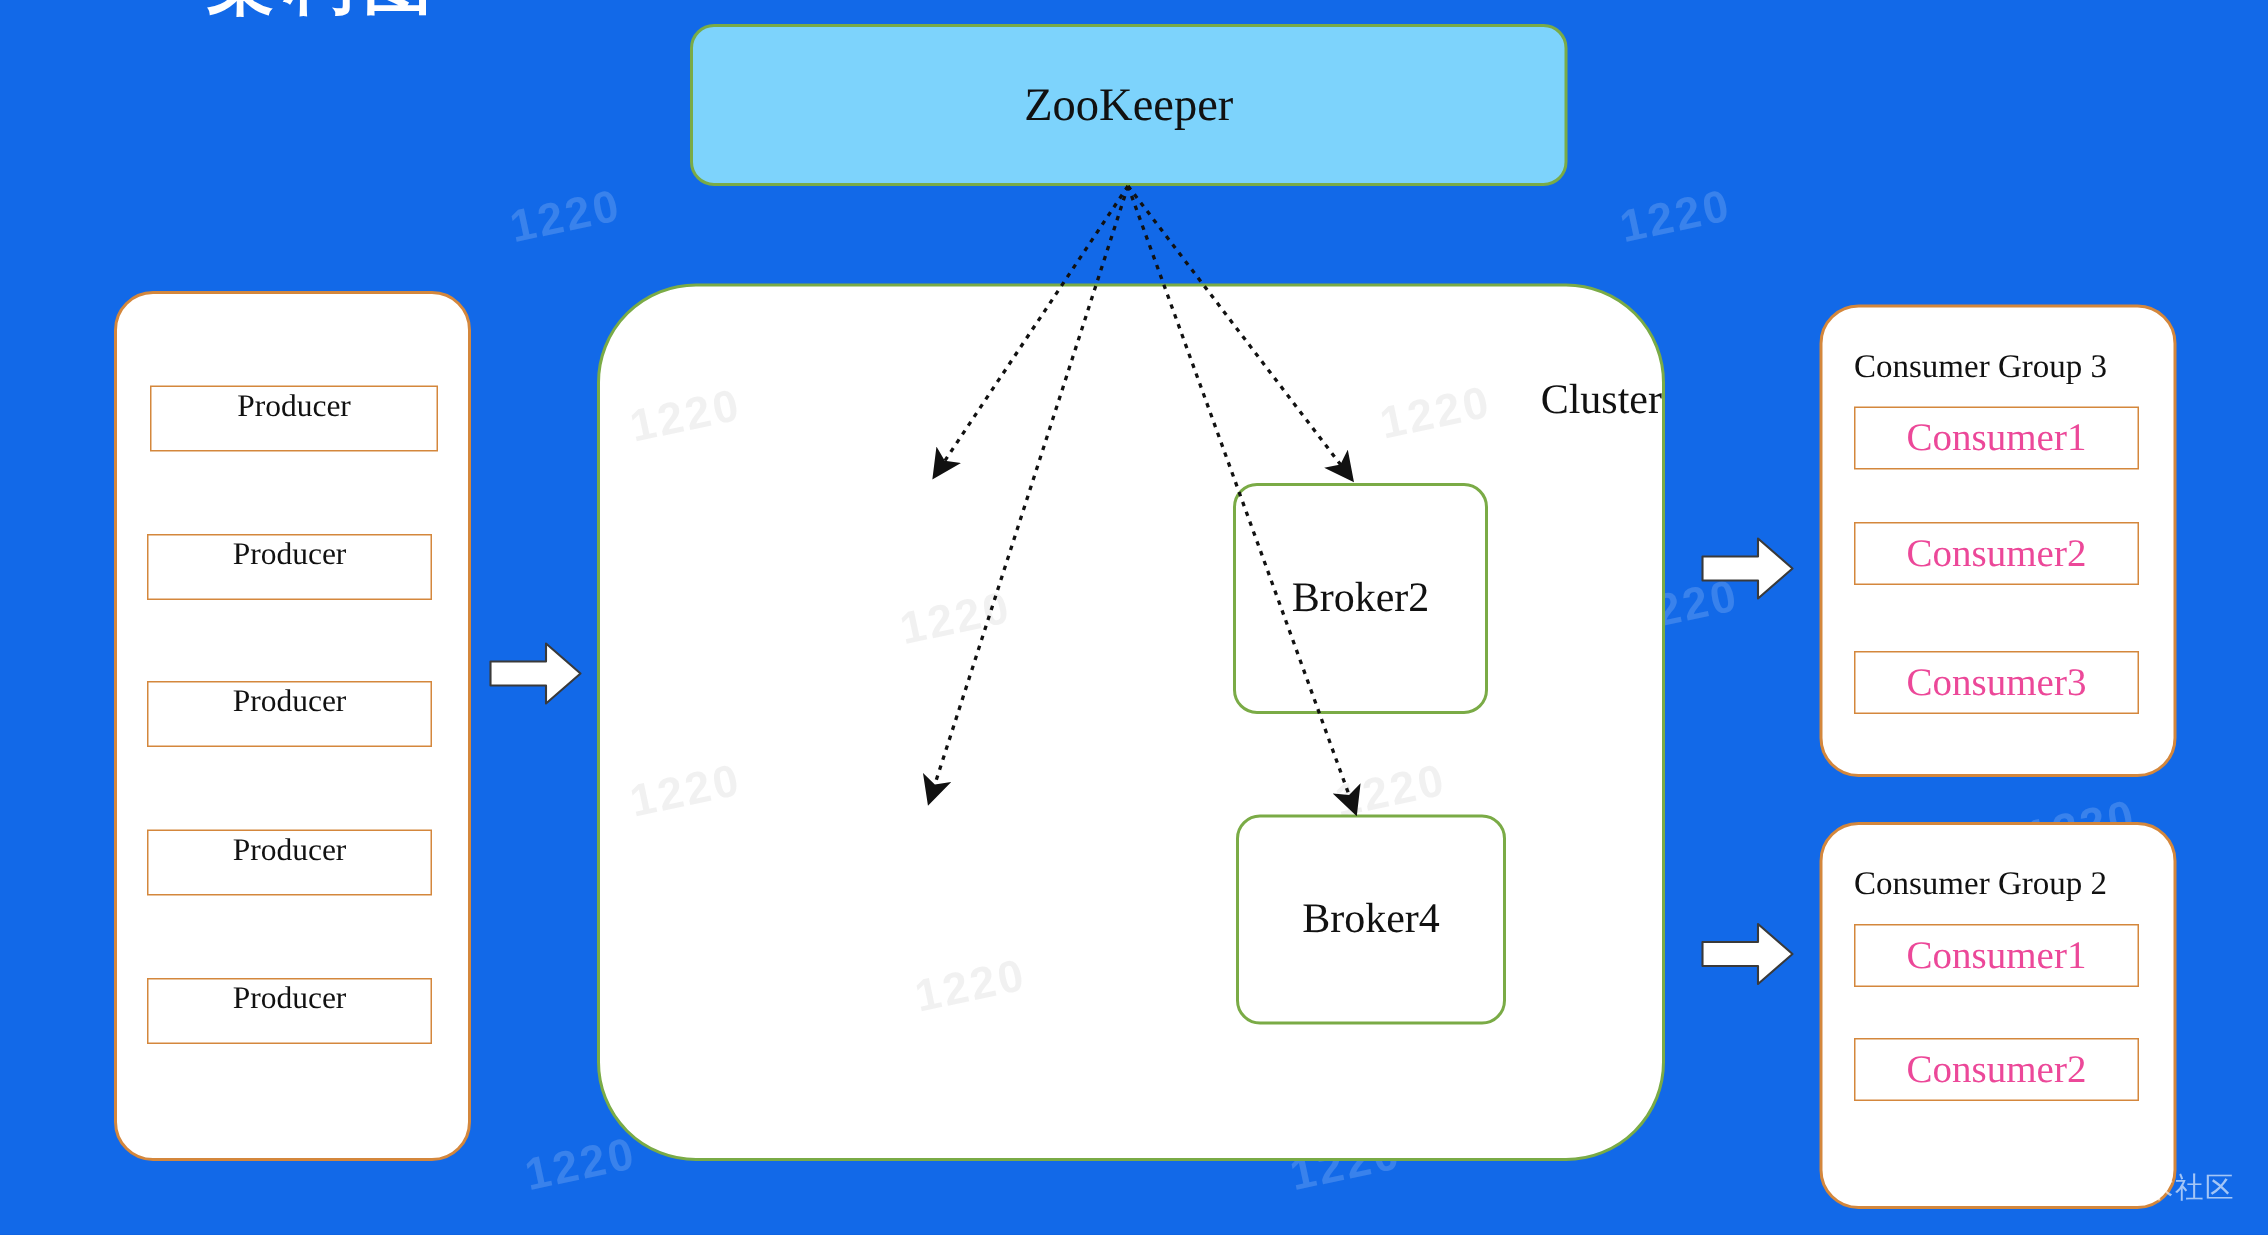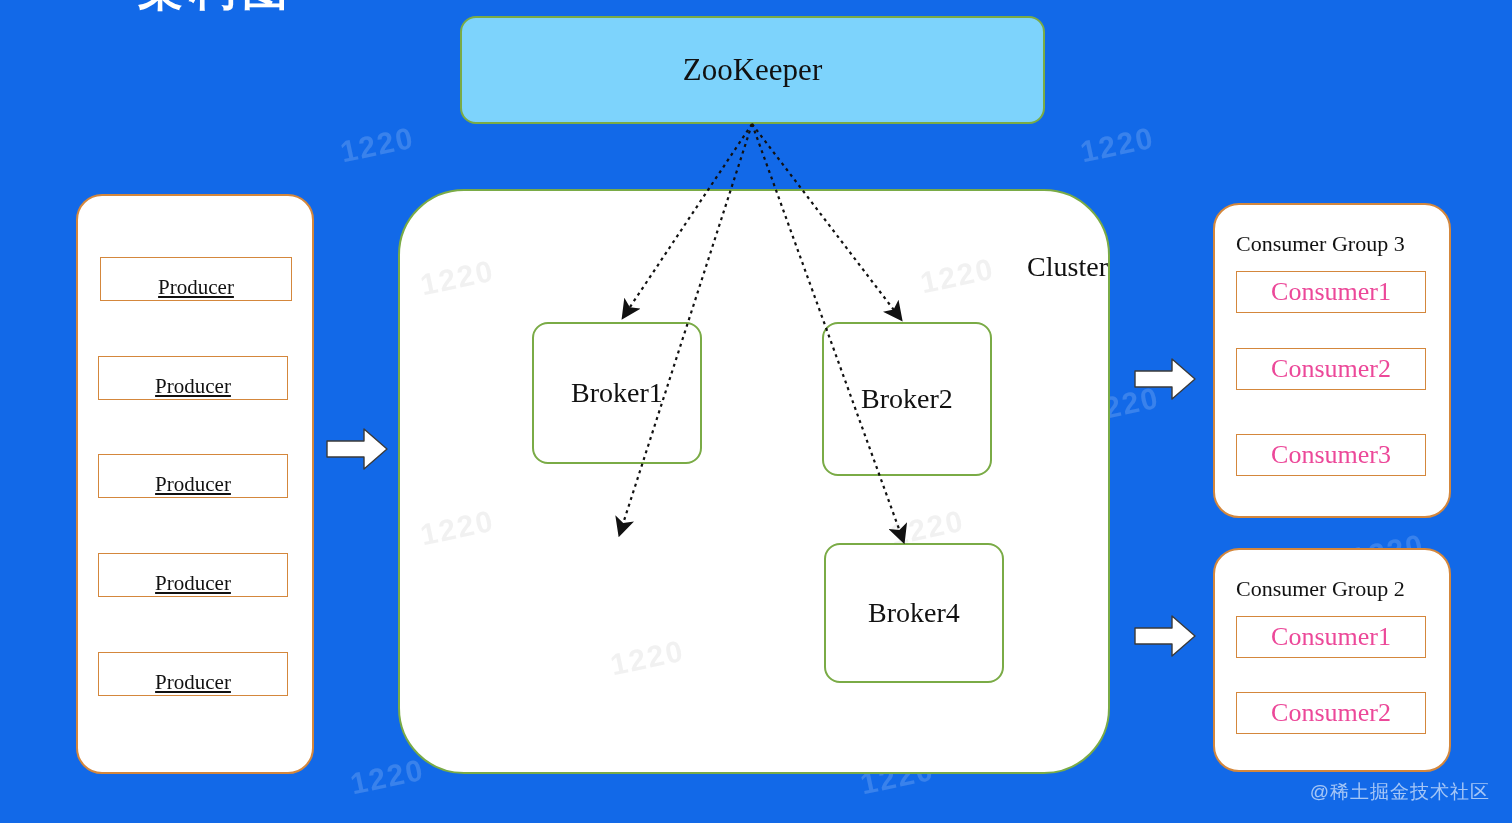--- a/index.html
+++ b/index.html
@@ -132,43 +132,42 @@
     border: 2px solid #d4873c;
     border-radius: 26px;
     box-sizing: border-box;
   }
   .producer-box {
     position: absolute;
     background: #ffffff;
     border: 1.5px solid #d4873c;
     box-sizing: border-box;
     display: flex;
-    align-items: flex-end;
+    align-items: flex-start;
     justify-content: center;
     font-size: 21px;
     color: #111;
     height: 44px;
-    text-decoration: underline;
   }
   #prod0 { left: 22px; top: 61px; width: 192px; }
   #prod1 { left: 20px; top: 160px; width: 190px; }
   #prod2 { left: 20px; top: 258px; width: 190px; }
   #prod3 { left: 20px; top: 357px; width: 190px; }
   #prod4 { left: 20px; top: 456px; width: 190px; }
 
   
   .cgroup {
     position: absolute;
     background: #ffffff;
     border: 2px solid #d4873c;
     border-radius: 26px;
     box-sizing: border-box;
   }
   #cgroup1 { left: 1213px; top: 203px; width: 238px; height: 315px; }
-  #cgroup2 { left: 1213px; top: 548px; width: 238px; height: 224px; }
+  #cgroup2 { left: 1213px; top: 548px; width: 238px; height: 258px; }
   .cgroup-title {
     position: absolute;
     left: 21px;
     top: 26px;
     font-size: 22px;
     color: #111;
     white-space: nowrap;
   }
   .consumer-box {
     position: absolute;
@@ -222,23 +221,20 @@
   <div id="cluster">
     <div class="wm dark" style="left:20px;  top:70px;">1220</div>
     <div class="wm dark" style="left:520px; top:68px;">1220</div>
     <div class="wm dark" style="left:200px; top:205px;">1220</div>
     <div class="wm dark" style="left:20px;  top:320px;">1220</div>
     <div class="wm dark" style="left:490px; top:320px;">1220</div>
     <div class="wm dark" style="left:210px; top:450px;">1220</div>
 
     <div id="cluster-label">Cluster</div>
 
-    <div class="broker" id="broker1">
-      <span>Broker1</span>
-    </div>
     <div class="broker" id="broker2">
       <span>Broker2</span>
     </div>
     <div class="broker" id="broker4">
       <span>Broker4</span>
     </div>
   </div>
 
   <svg id="arrows-svg">
     <defs>

